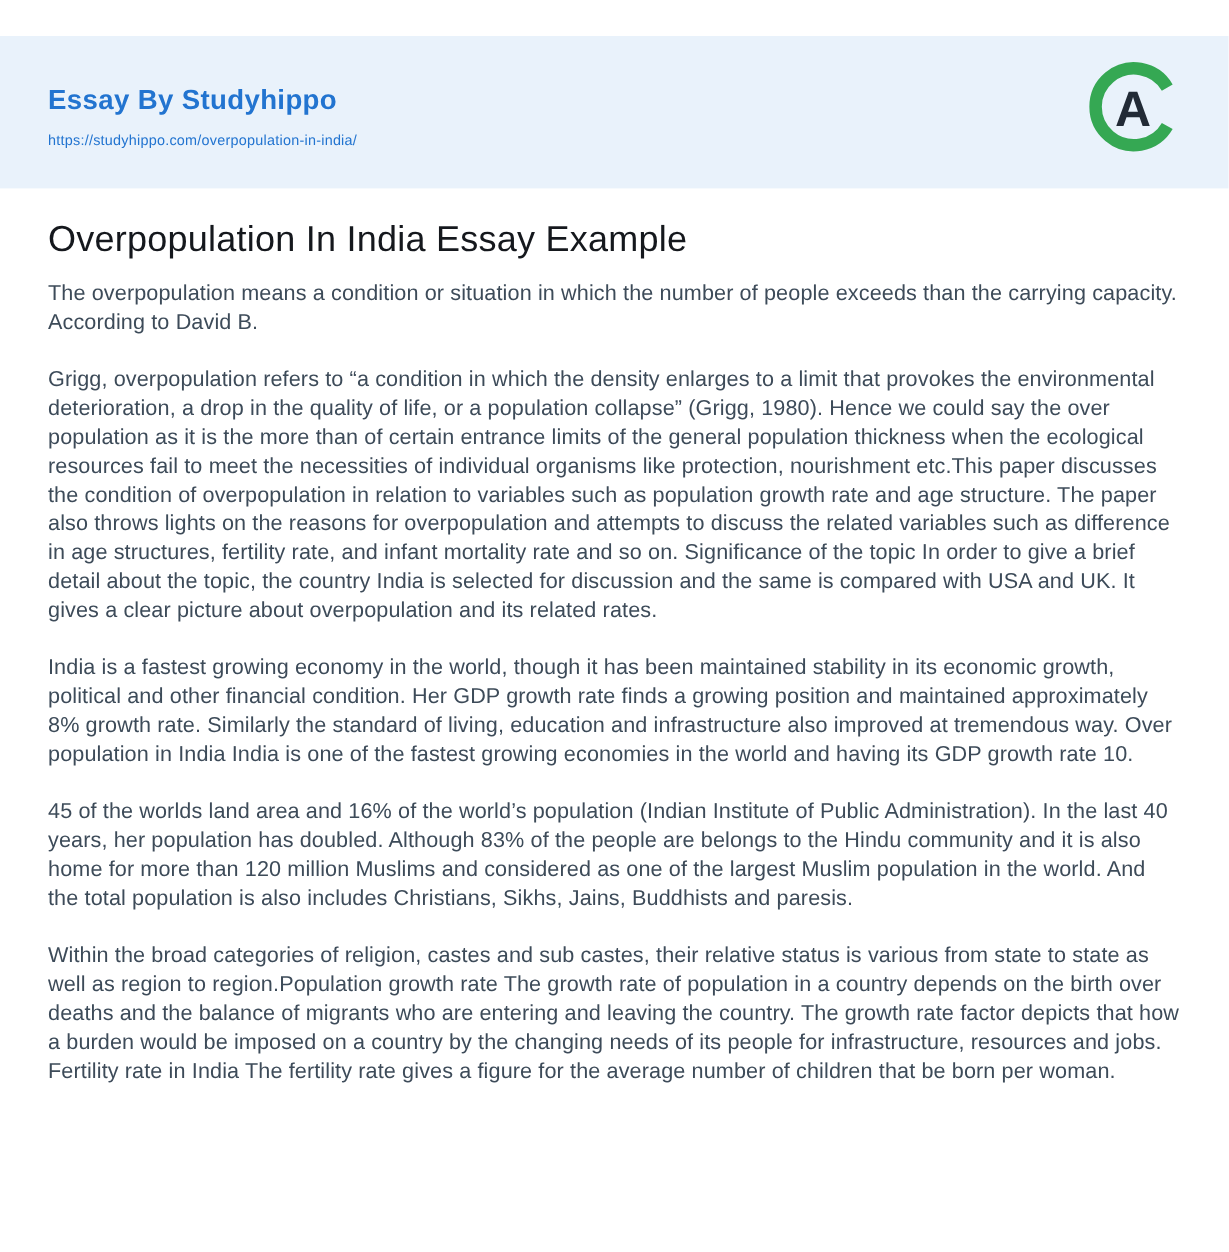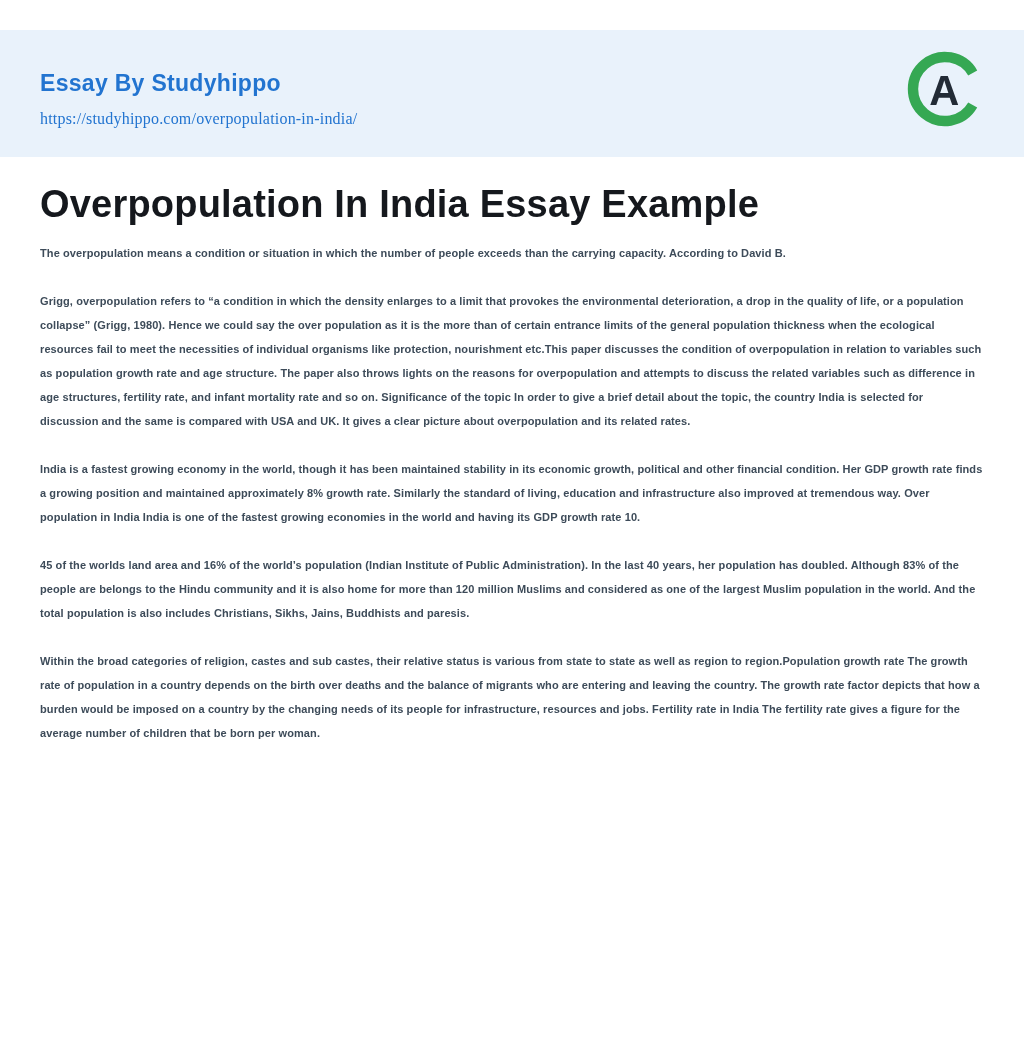--- a/index.html
+++ b/index.html
@@ -27,25 +27,24 @@
     color: var(--accent, #2274d0);
     font-size: 23px;
     font-weight: 700;
     letter-spacing: 0.3px;
     text-decoration: none;
   }
   .page-url {
     display: block;
     margin-top: 13px;
     color: var(--accent, #2274d0);
-    font-size: 16px;
+    font-size: 12px;
     font-weight: 400;
     letter-spacing: 0.2px;
     text-decoration: none;
-    font-family: Liberation Serif, serif;
   }
   .logo {
     position: absolute;
     top: 19px;
     right: 39px;
     width: 80px;
     height: 80px;
     cursor: pointer;
   }
   .logo svg { display: block; width: 100%; height: 100%; }
@@ -55,33 +54,32 @@
     stroke-width: 13;
   }
   .logo-letter-text {
     font-family: "Liberation Sans", sans-serif;
     font-weight: bold;
     font-size: 52px;
     fill: var(--logo-letter, #222b36);
   }
   main { padding: 26px 40px 0 40px; }
   .article-title {
-    font-size: 38px;
-    font-weight: 700;
+    font-size: 30px;
+    font-weight: 400;
     color: var(--heading, #15181d);
     letter-spacing: 0.2px;
   }
   .essay-body { margin-top: 15px; }
   .para {
     color: var(--body-text, #3d4b59);
-    font-size: 11px;
+    font-size: 18px;
     line-height: 24px;
     letter-spacing: 0.1px;
     margin-bottom: 24px;
-    font-weight: bold;
   }
   .footer-bar {
     position: absolute;
     left: 0; right: 0; bottom: 0;
     height: 10px;
     background: var(--footer-bar, #262b34);
   }
 </style>
 </head>
 <body>

